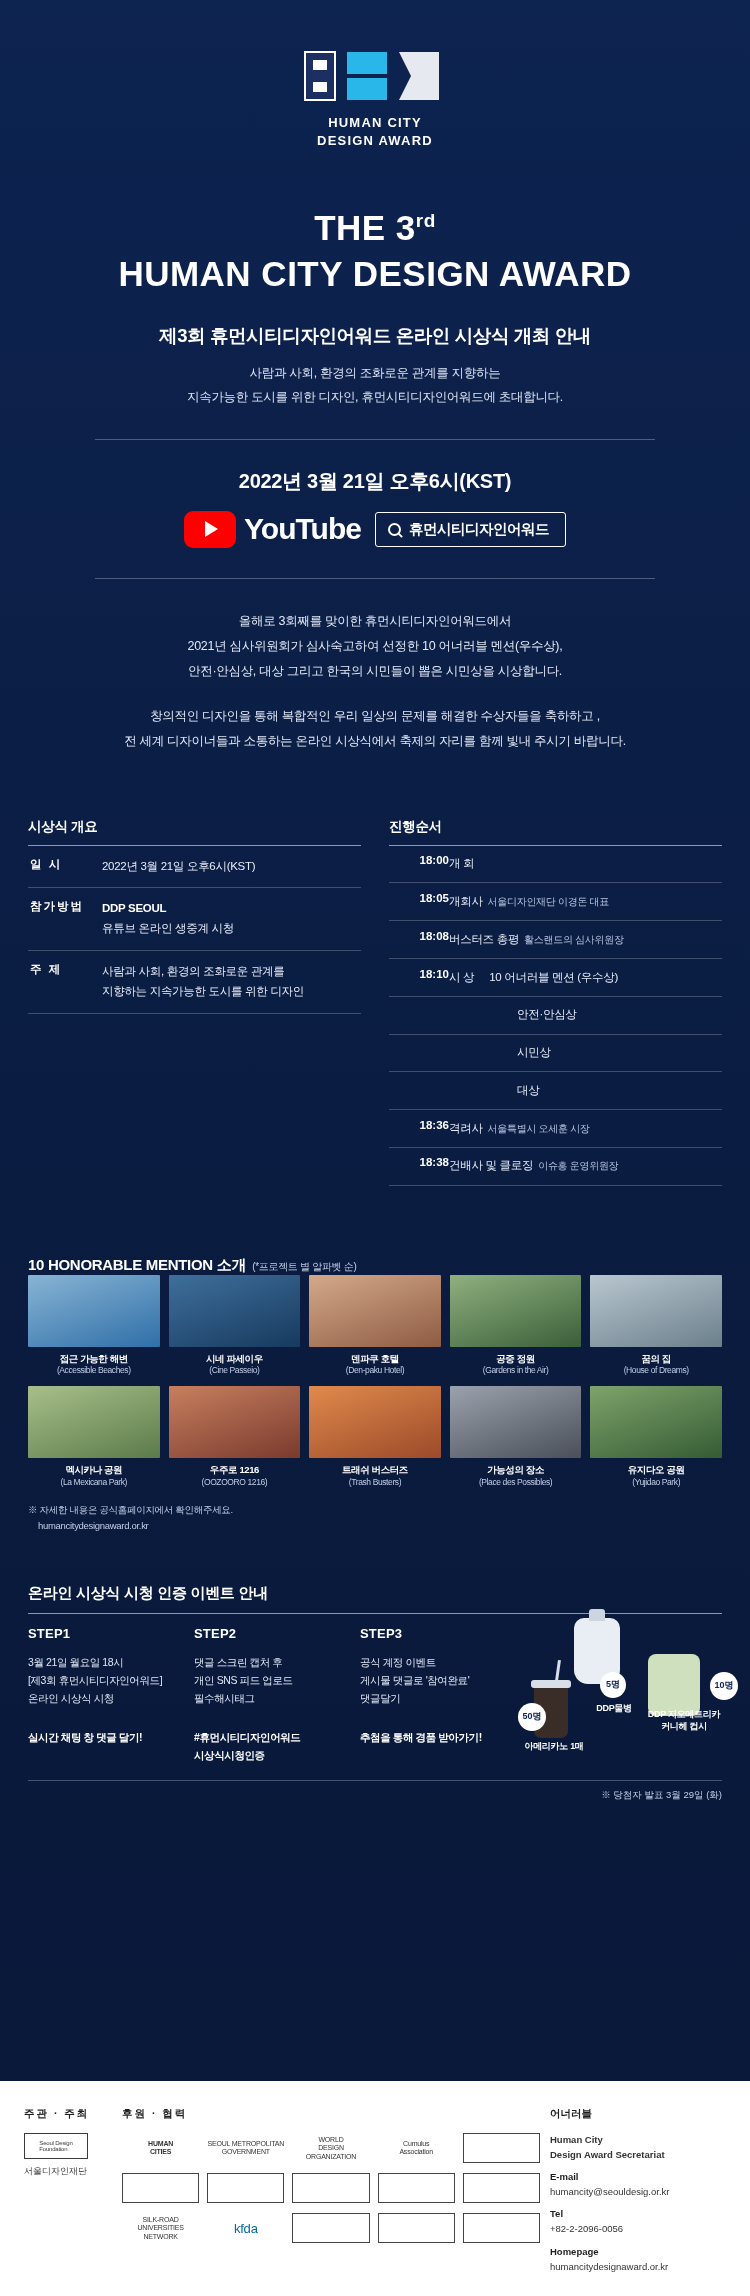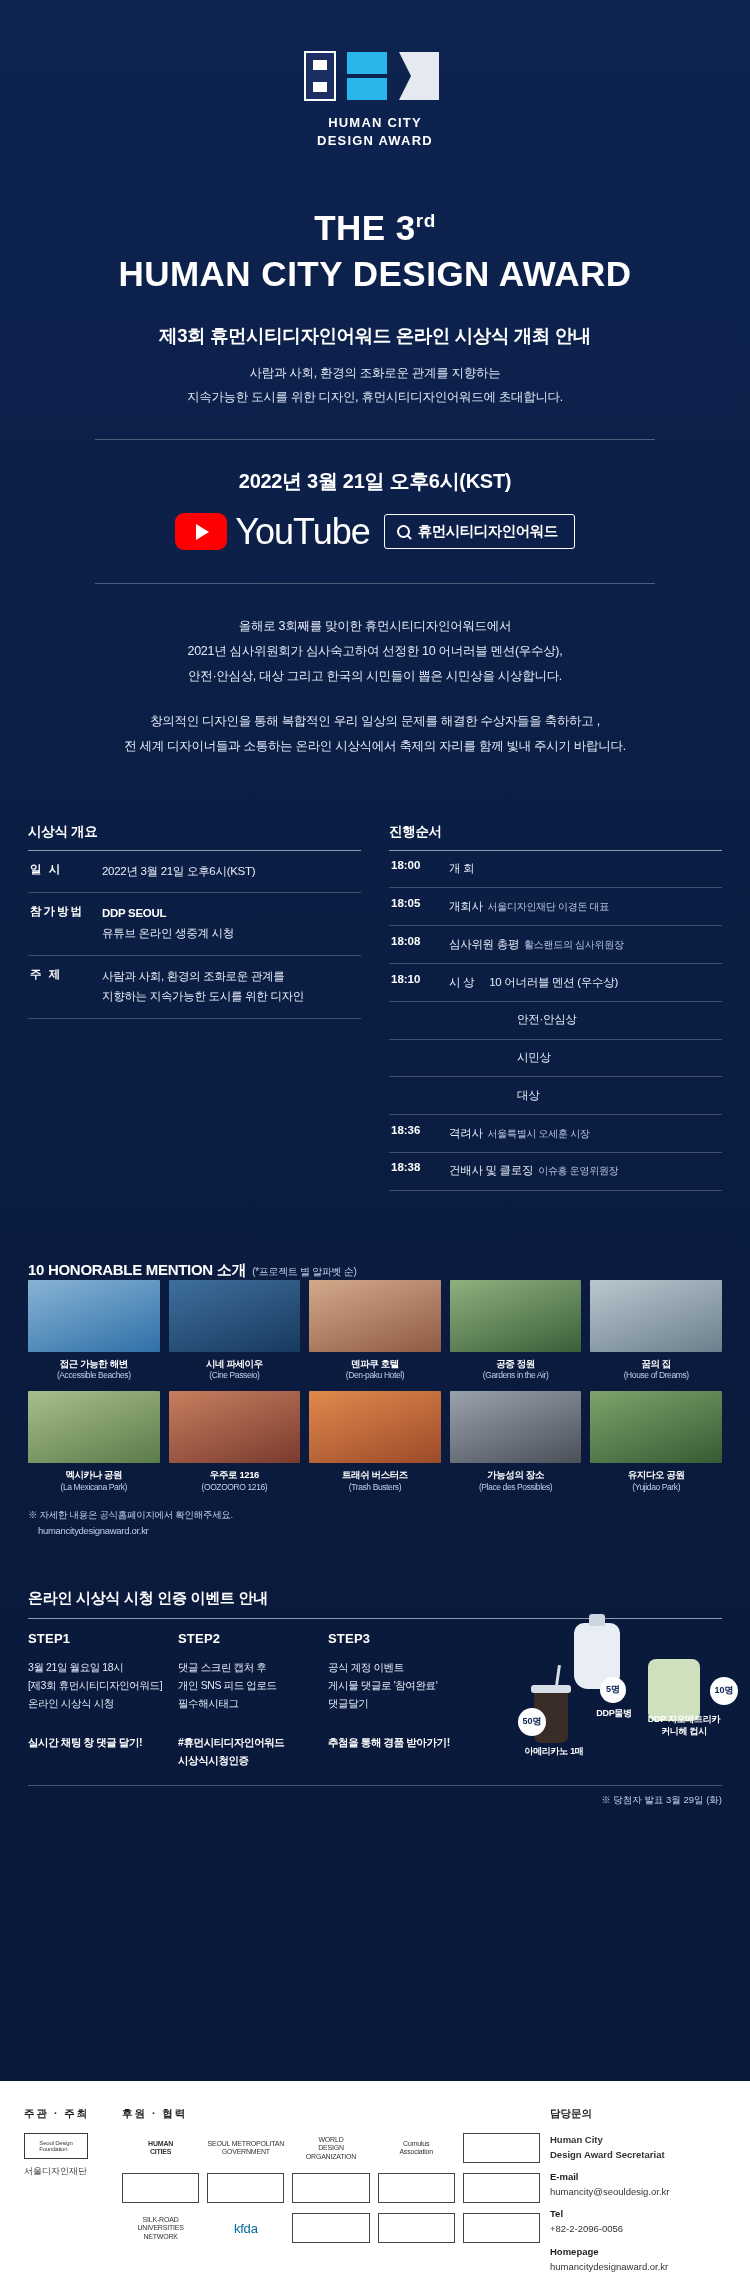--- a/index.html
+++ b/index.html
@@ -45,21 +45,21 @@
   .yt-logo { display: flex; align-items: center; gap: 8px; }
   .yt-play {
     width: 52px; height: 37px; background: #ff0000; border-radius: 9px;
     display: flex; align-items: center; justify-content: center;
   }
   .yt-play .tri {
     width: 0; height: 0; border-left: 13px solid #fff;
     border-top: 8px solid transparent; border-bottom: 8px solid transparent;
     margin-left: 3px;
   }
-  .yt-word { font-size: 36px; font-weight: normal; letter-spacing: -1px; color: #fff; }
+  .yt-word { font-size: 30px; font-weight: bold; letter-spacing: -1px; color: #fff; }
   .yt-search {
     display: flex; align-items: center; gap: 8px;
     border: 1px solid #ffffff; border-radius: 3px; padding: 7px 16px 7px 12px;
     font-size: 14.5px; font-weight: bold; letter-spacing: -0.5px;
   }
   .mag { width: 13px; height: 13px; border: 2px solid #fff; border-radius: 50%; position: relative; }
   .mag::after { content:""; position:absolute; width:2px; height:6px; background:#fff; right:-2px; bottom:-4px; transform: rotate(-45deg); }
 
   
   .body-copy { text-align: center; margin-top: 30px; font-size: 12.5px; line-height: 2.0; color: #e4eaf7; letter-spacing: -0.3px; }
@@ -68,21 +68,21 @@
   
   .info-section { display: flex; gap: 28px; padding: 0 28px; margin-top: 64px; }
   .col { flex: 1; }
   .col-title { font-size: 13.5px; font-weight: bold; margin-bottom: 9px; letter-spacing: -0.3px; }
   .tbl { width: 100%; border-top: 1px solid rgba(255,255,255,0.55); }
   .tr { display: flex; border-bottom: 1px solid rgba(255,255,255,0.22); padding: 11px 2px; }
   .th { width: 72px; flex: none; font-size: 11.5px; font-weight: bold; letter-spacing: 2px; color: #fff; }
   .td { font-size: 11.5px; line-height: 1.72; color: #e8edf9; letter-spacing: -0.3px; }
   .td b { font-weight: bold; color: #fff; }
 
-  .sched .tr { padding: 8.5px 2px; }
+  .sched .tr { padding: 8.5px 2px; text-align: right; }
   .sched .th { width: 58px; font-size: 11.5px; letter-spacing: 0; }
   .sched .td { font-size: 11.5px; }
   .sched .td .dim { color: #b9c6e2; font-size: 10px; margin-left: 5px; }
   .sched .tr.sub { border-bottom: 1px solid rgba(255,255,255,0.22); }
   .sched .tr.sub .th { visibility: hidden; }
 
   
   .hm-section { padding: 0 28px; margin-top: 70px; }
   .hm-head { font-size: 15px; font-weight: bold; letter-spacing: -0.3px; }
   .hm-head .note { font-size: 10px; font-weight: normal; color: #c6d2ea; margin-left: 6px; }
@@ -90,21 +90,21 @@
   .hm-cell { }
   .hm-img { width: 100%; height: 72px; border-radius: 1px; background-size: cover; }
   .hm-name { margin-top: 6px; font-size: 9.5px; font-weight: bold; text-align: center; line-height: 1.35; letter-spacing: -0.4px; }
   .hm-en { font-size: 8.5px; font-weight: normal; color: #c3cfe8; display: block; }
   .hm-foot { margin-top: 14px; font-size: 9.5px; color: #c3cfe8; line-height: 1.65; letter-spacing: -0.3px; }
 
   
   .ev-section { padding: 0 28px; margin-top: 50px; position: relative; }
   .ev-title { font-size: 15px; font-weight: bold; letter-spacing: -0.3px; }
   .ev-rule { height: 1px; background: rgba(255,255,255,0.55); margin-top: 10px; }
-  .ev-cols { display: flex; margin-top: 0; }
+  .ev-cols { display: flex; margin-top: 0; gap: 16px; }
   .ev-col { width: 150px; padding-top: 12px; }
   .ev-step { font-size: 13px; font-weight: bold; letter-spacing: 0.2px; }
   .ev-body { margin-top: 12px; font-size: 10.5px; line-height: 1.75; color: #e2e9f8; letter-spacing: -0.4px; }
   .ev-body .hl { display: block; margin-top: 20px; font-weight: bold; color: #fff; }
   .ev-rule2 { height: 1px; background: rgba(255,255,255,0.25); margin-top: 16px; }
   .ev-note { text-align: right; font-size: 9.5px; color: #c3cfe8; margin-top: 8px; }
 
   
   .prizes { position: absolute; right: 24px; top: 30px; width: 210px; height: 150px; }
   .pr-badge {
@@ -237,21 +237,21 @@
         </div>
         <div class="tr">
           <div class="th">18:05</div>
           <div class="td">
             <span>개회사</span><span class="dim">서울디자인재단 이경돈 대표</span>
           </div>
         </div>
         <div class="tr">
           <div class="th">18:08</div>
           <div class="td">
-            <span>심사위원 총평</span><span class="dim">활스랜드의 심사위원장</span>
+            <span>버스터즈 총평</span><span class="dim">활스랜드의 심사위원장</span>
           </div>
         </div>
         <div class="tr">
           <div class="th">18:10</div>
           <div class="td">
             <span>시 상</span>
             <span style="margin-left:12px">10 어너러블 멘션 (우수상)</span>
           </div>
         </div>
         <div class="tr sub">
@@ -416,21 +416,21 @@
 UNIVERSITIES
 NETWORK</div>
           <div class="spon" style="font-size:13px;font-weight:normal;color:#0369a1">kfda</div>
           <div class="spon box"></div>
           <div class="spon box"></div>
           <div class="spon box"></div>
         </div>
       </div>
 
       <div class="ft-block ft-b3">
-        <div class="ft-h nolsp">담당문의</div>
+        <div class="ft-h nolsp">어너러블</div>
         <div class="ft-contact">
           <span class="nm" style="white-space:pre-line">Human City
 Design Award Secretariat</span>
           <span class="lbl">E-mail</span>
           <span>humancity@seouldesig.or.kr</span>
           <span class="lbl">Tel</span>
           <span>+82-2-2096-0056</span>
           <span class="lbl">Homepage</span>
           <span>humancitydesignaward.or.kr</span>
         </div>

